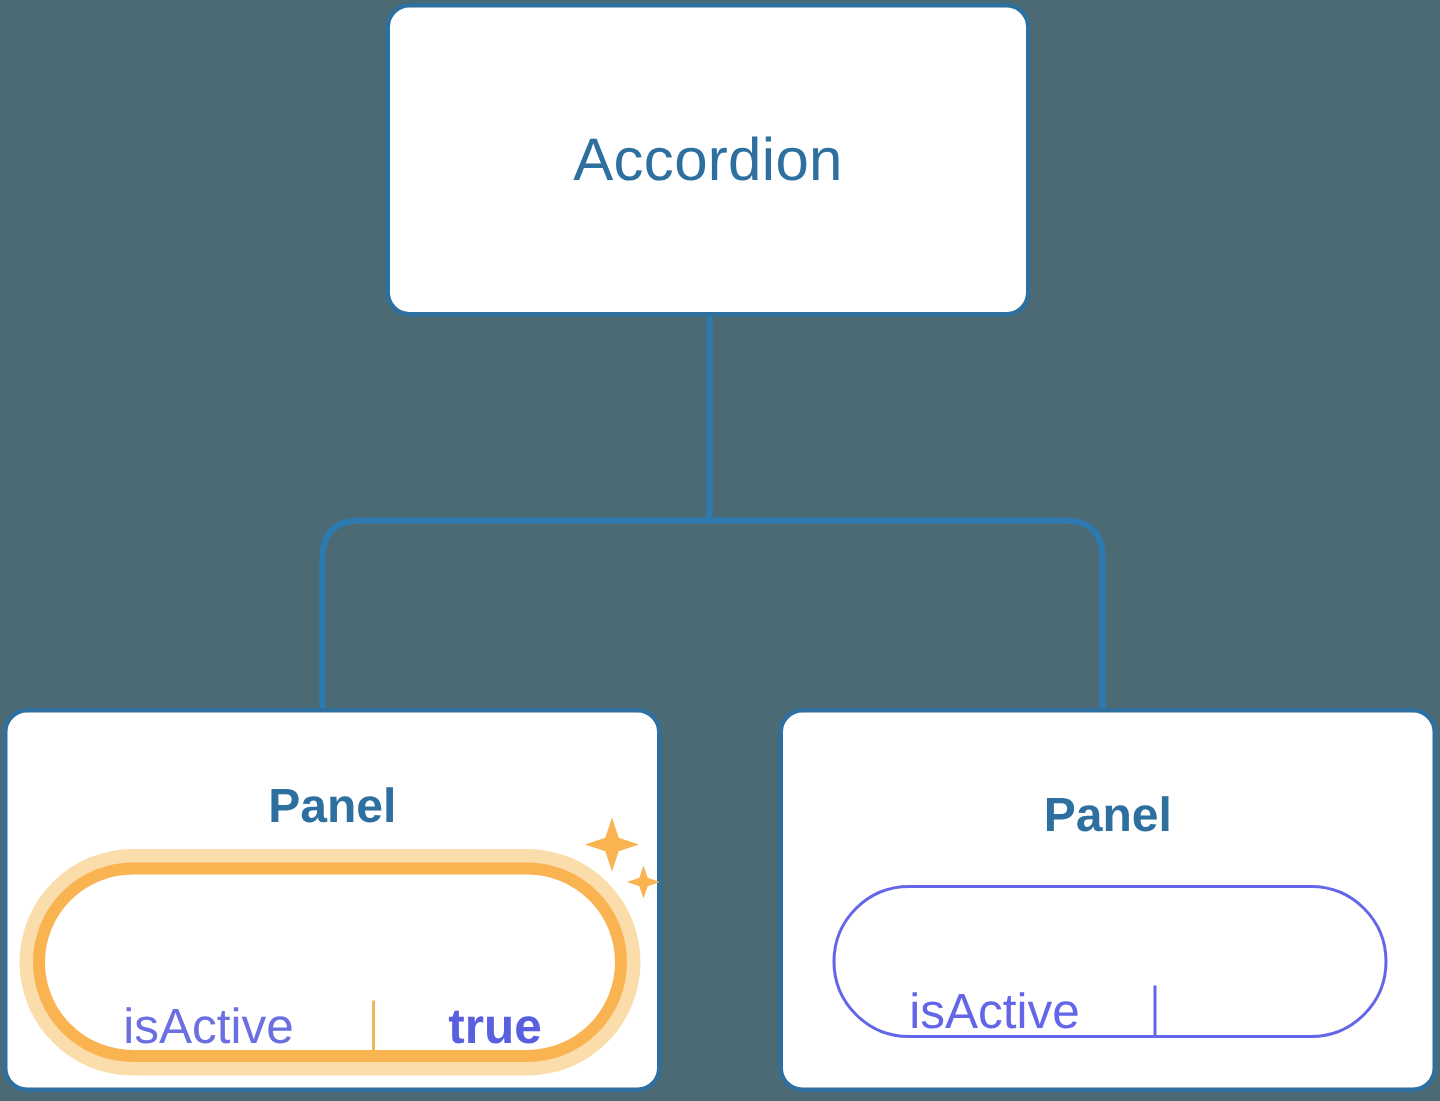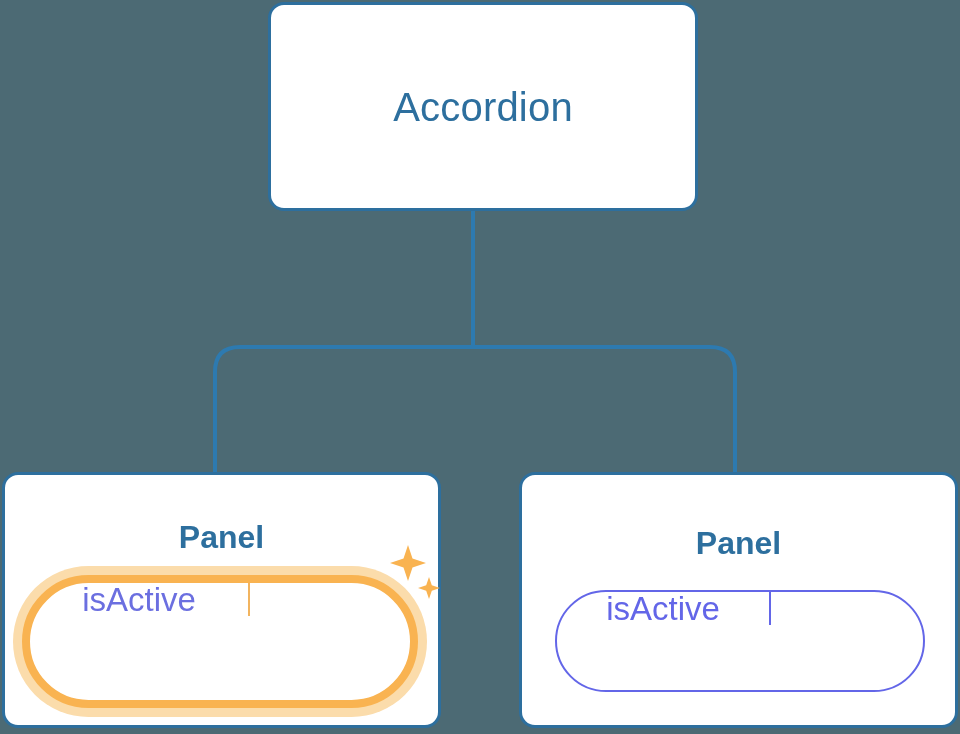--- a/index.html
+++ b/index.html
@@ -34,21 +34,21 @@
   .node-card {
     position: absolute;
     background: #ffffff;
     border: 3px solid #2d6f9e;
     border-radius: 16px;
     box-sizing: border-box;
   }
 
   
   #root-card {
-    left: 268px;
+    left: 257px;
     top: 2px;
     width: 430px;
     height: 209px;
     display: flex;
     align-items: center;
     justify-content: center;
   }
   .node-title {
     color: #2d6f9e;
     font-size: 40px;
@@ -82,21 +82,21 @@
     line-height: 1;
     white-space: nowrap;
   }
   #panel-card-0 .panel-title { top: 46px; }
   #panel-card-1 .panel-title { top: 52px; }
 
   
   .prop-pill {
     position: absolute;
     display: flex;
-    align-items: flex-start;
+    align-items: flex-end;
     box-sizing: border-box;
     background: #ffffff;
     border-radius: 999px;
     overflow: visible;
   }
   .prop-key, .prop-val {
     display: flex;
     align-items: center;
     justify-content: center;
     box-sizing: border-box;
@@ -179,20 +179,21 @@
   <div class="node-card" id="root-card">
     <div class="node-title">Accordion</div>
   </div>
 
   <div class="node-card" id="panel-card-0">
     <div class="panel-title">Panel</div>
   </div>
 
   <div class="prop-pill highlight" id="pill-0">
     <div class="prop-key">isActive</div>
+    <div class="prop-val">true</div>
   </div>
 
   <svg class="sparkles" viewBox="0 0 56 64" width="56" height="64">
     <path d="M 22 2 L 26.5 15.5 L 40 20 L 26.5 24.5 L 22 38 L 17.5 24.5 L 4 20 L 17.5 15.5 Z" fill="#f9b351"></path>
     <path d="M 43 34 L 45.8 42.2 L 54 45 L 45.8 47.8 L 43 56 L 40.2 47.8 L 32 45 L 40.2 42.2 Z" fill="#f9b351"></path>
   </svg>
 
   <div class="node-card" id="panel-card-1">
     <div class="panel-title">Panel</div>
   </div>

